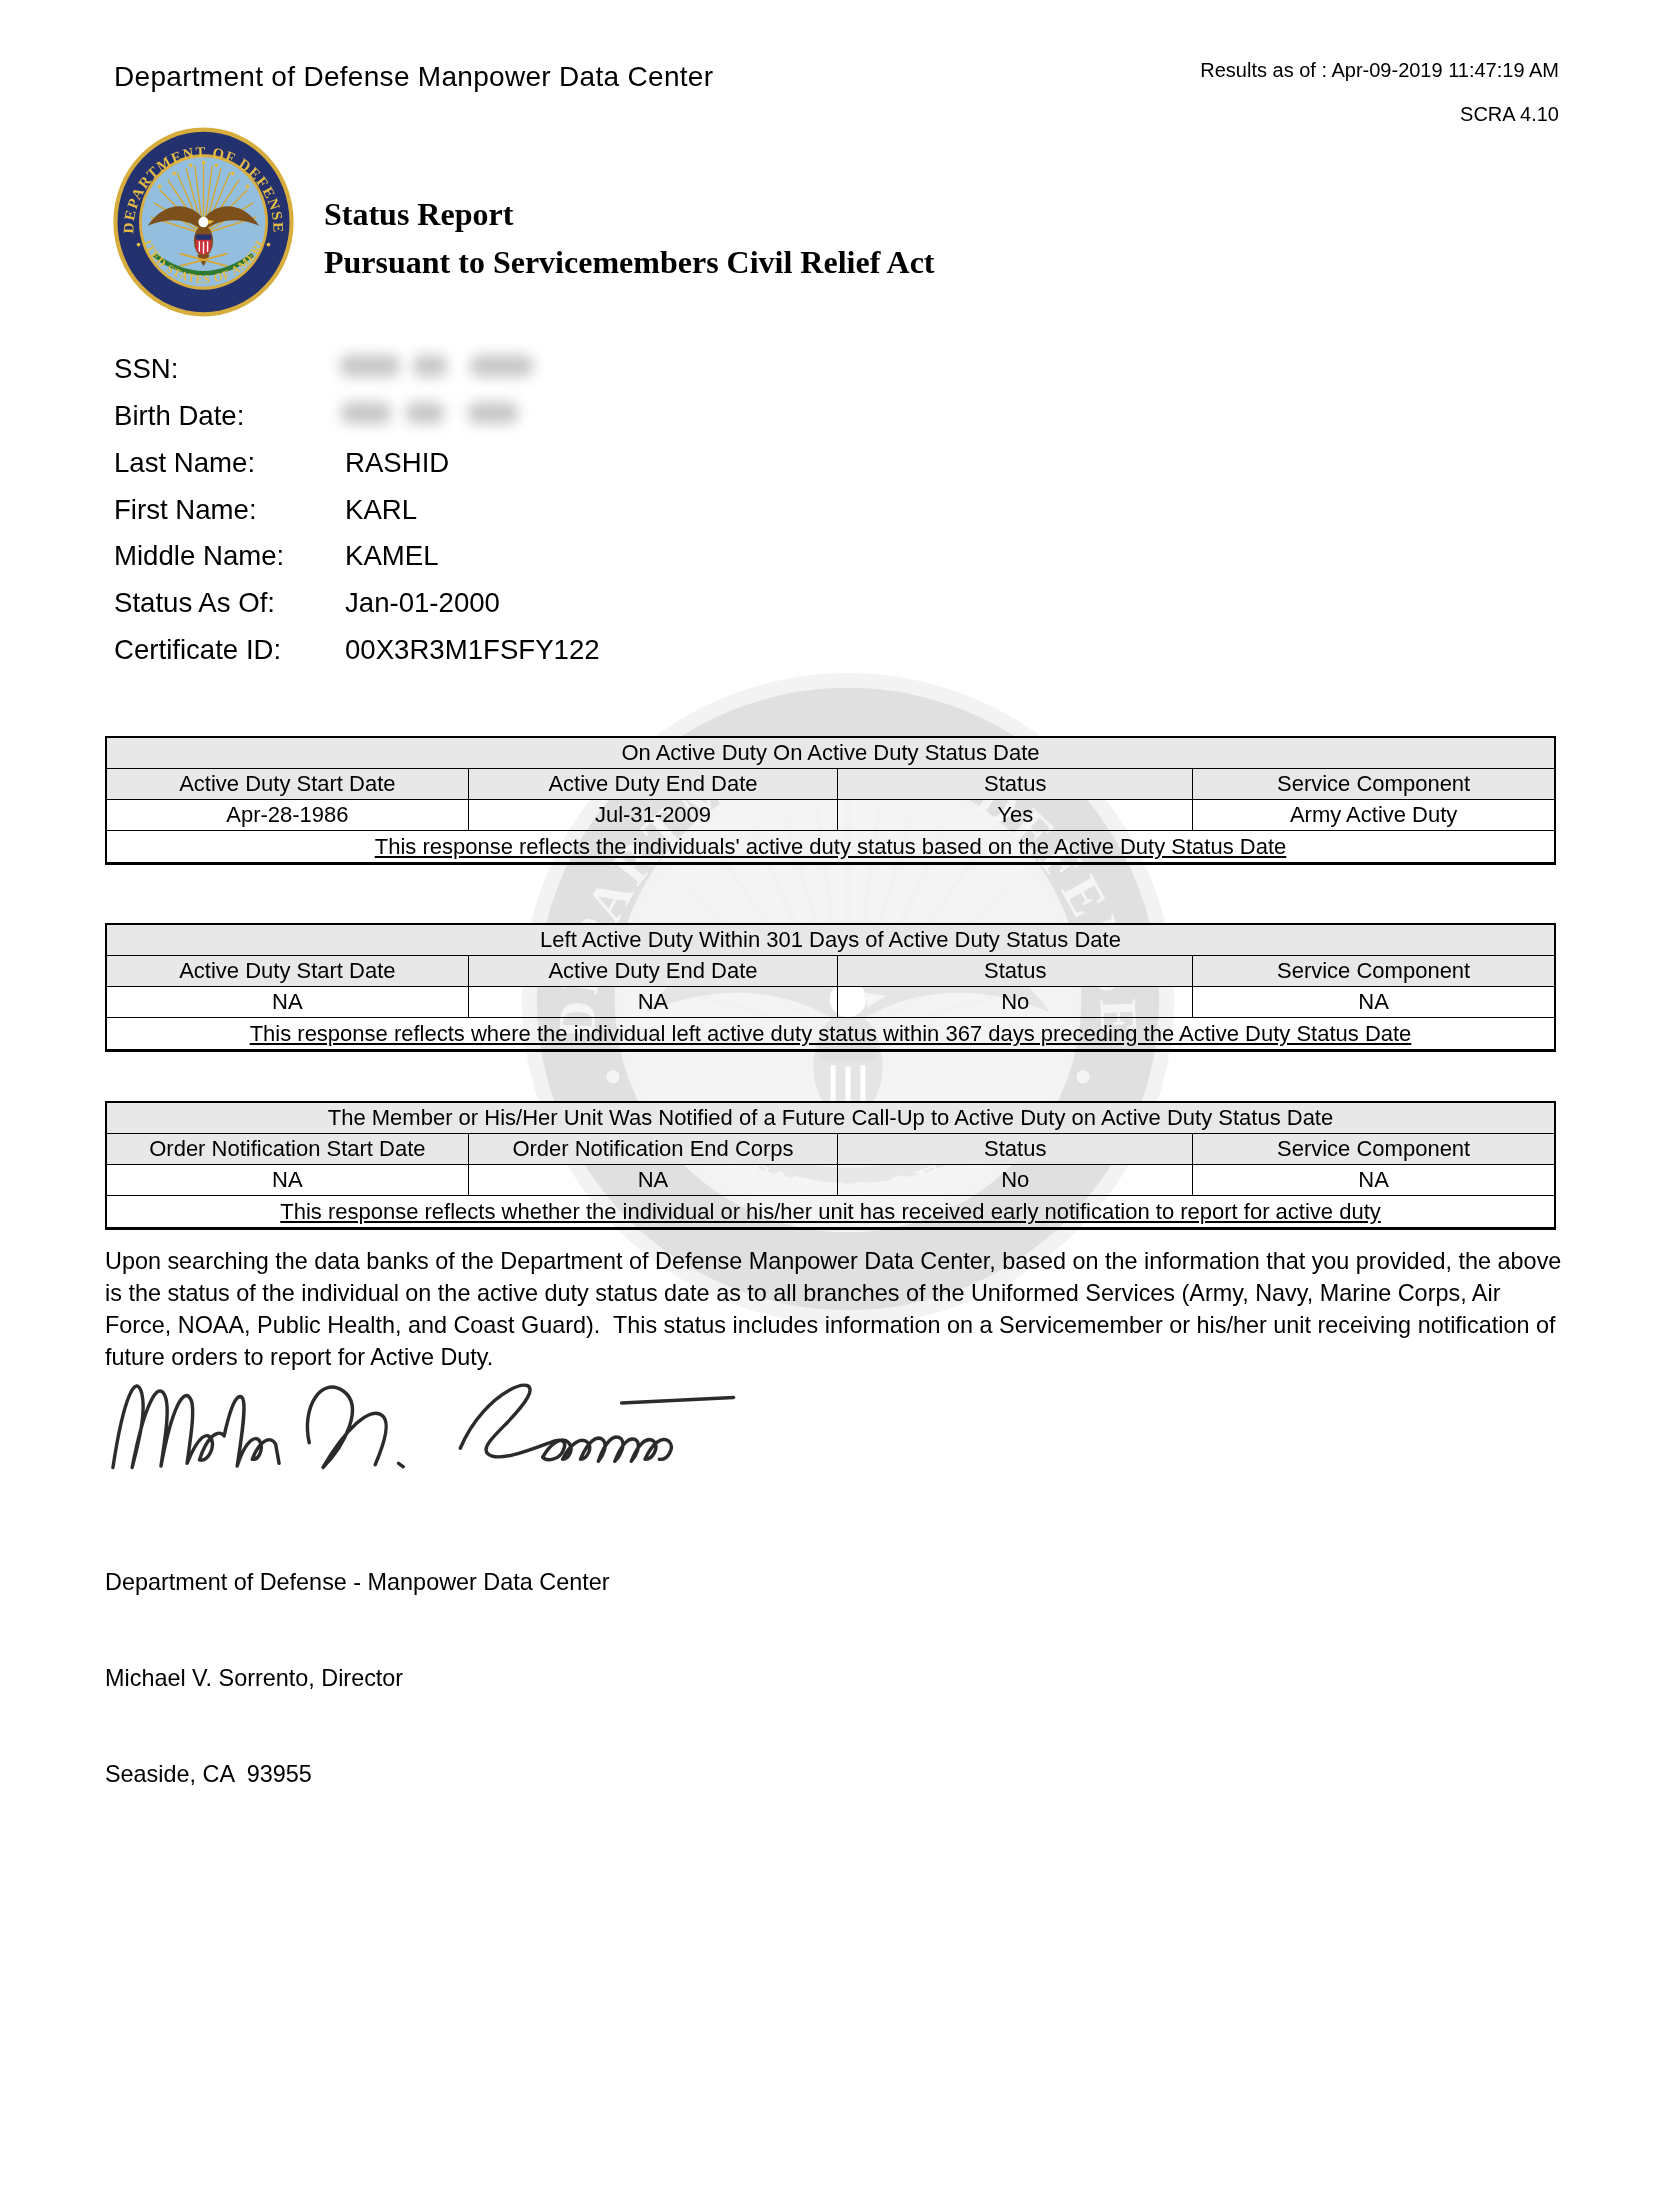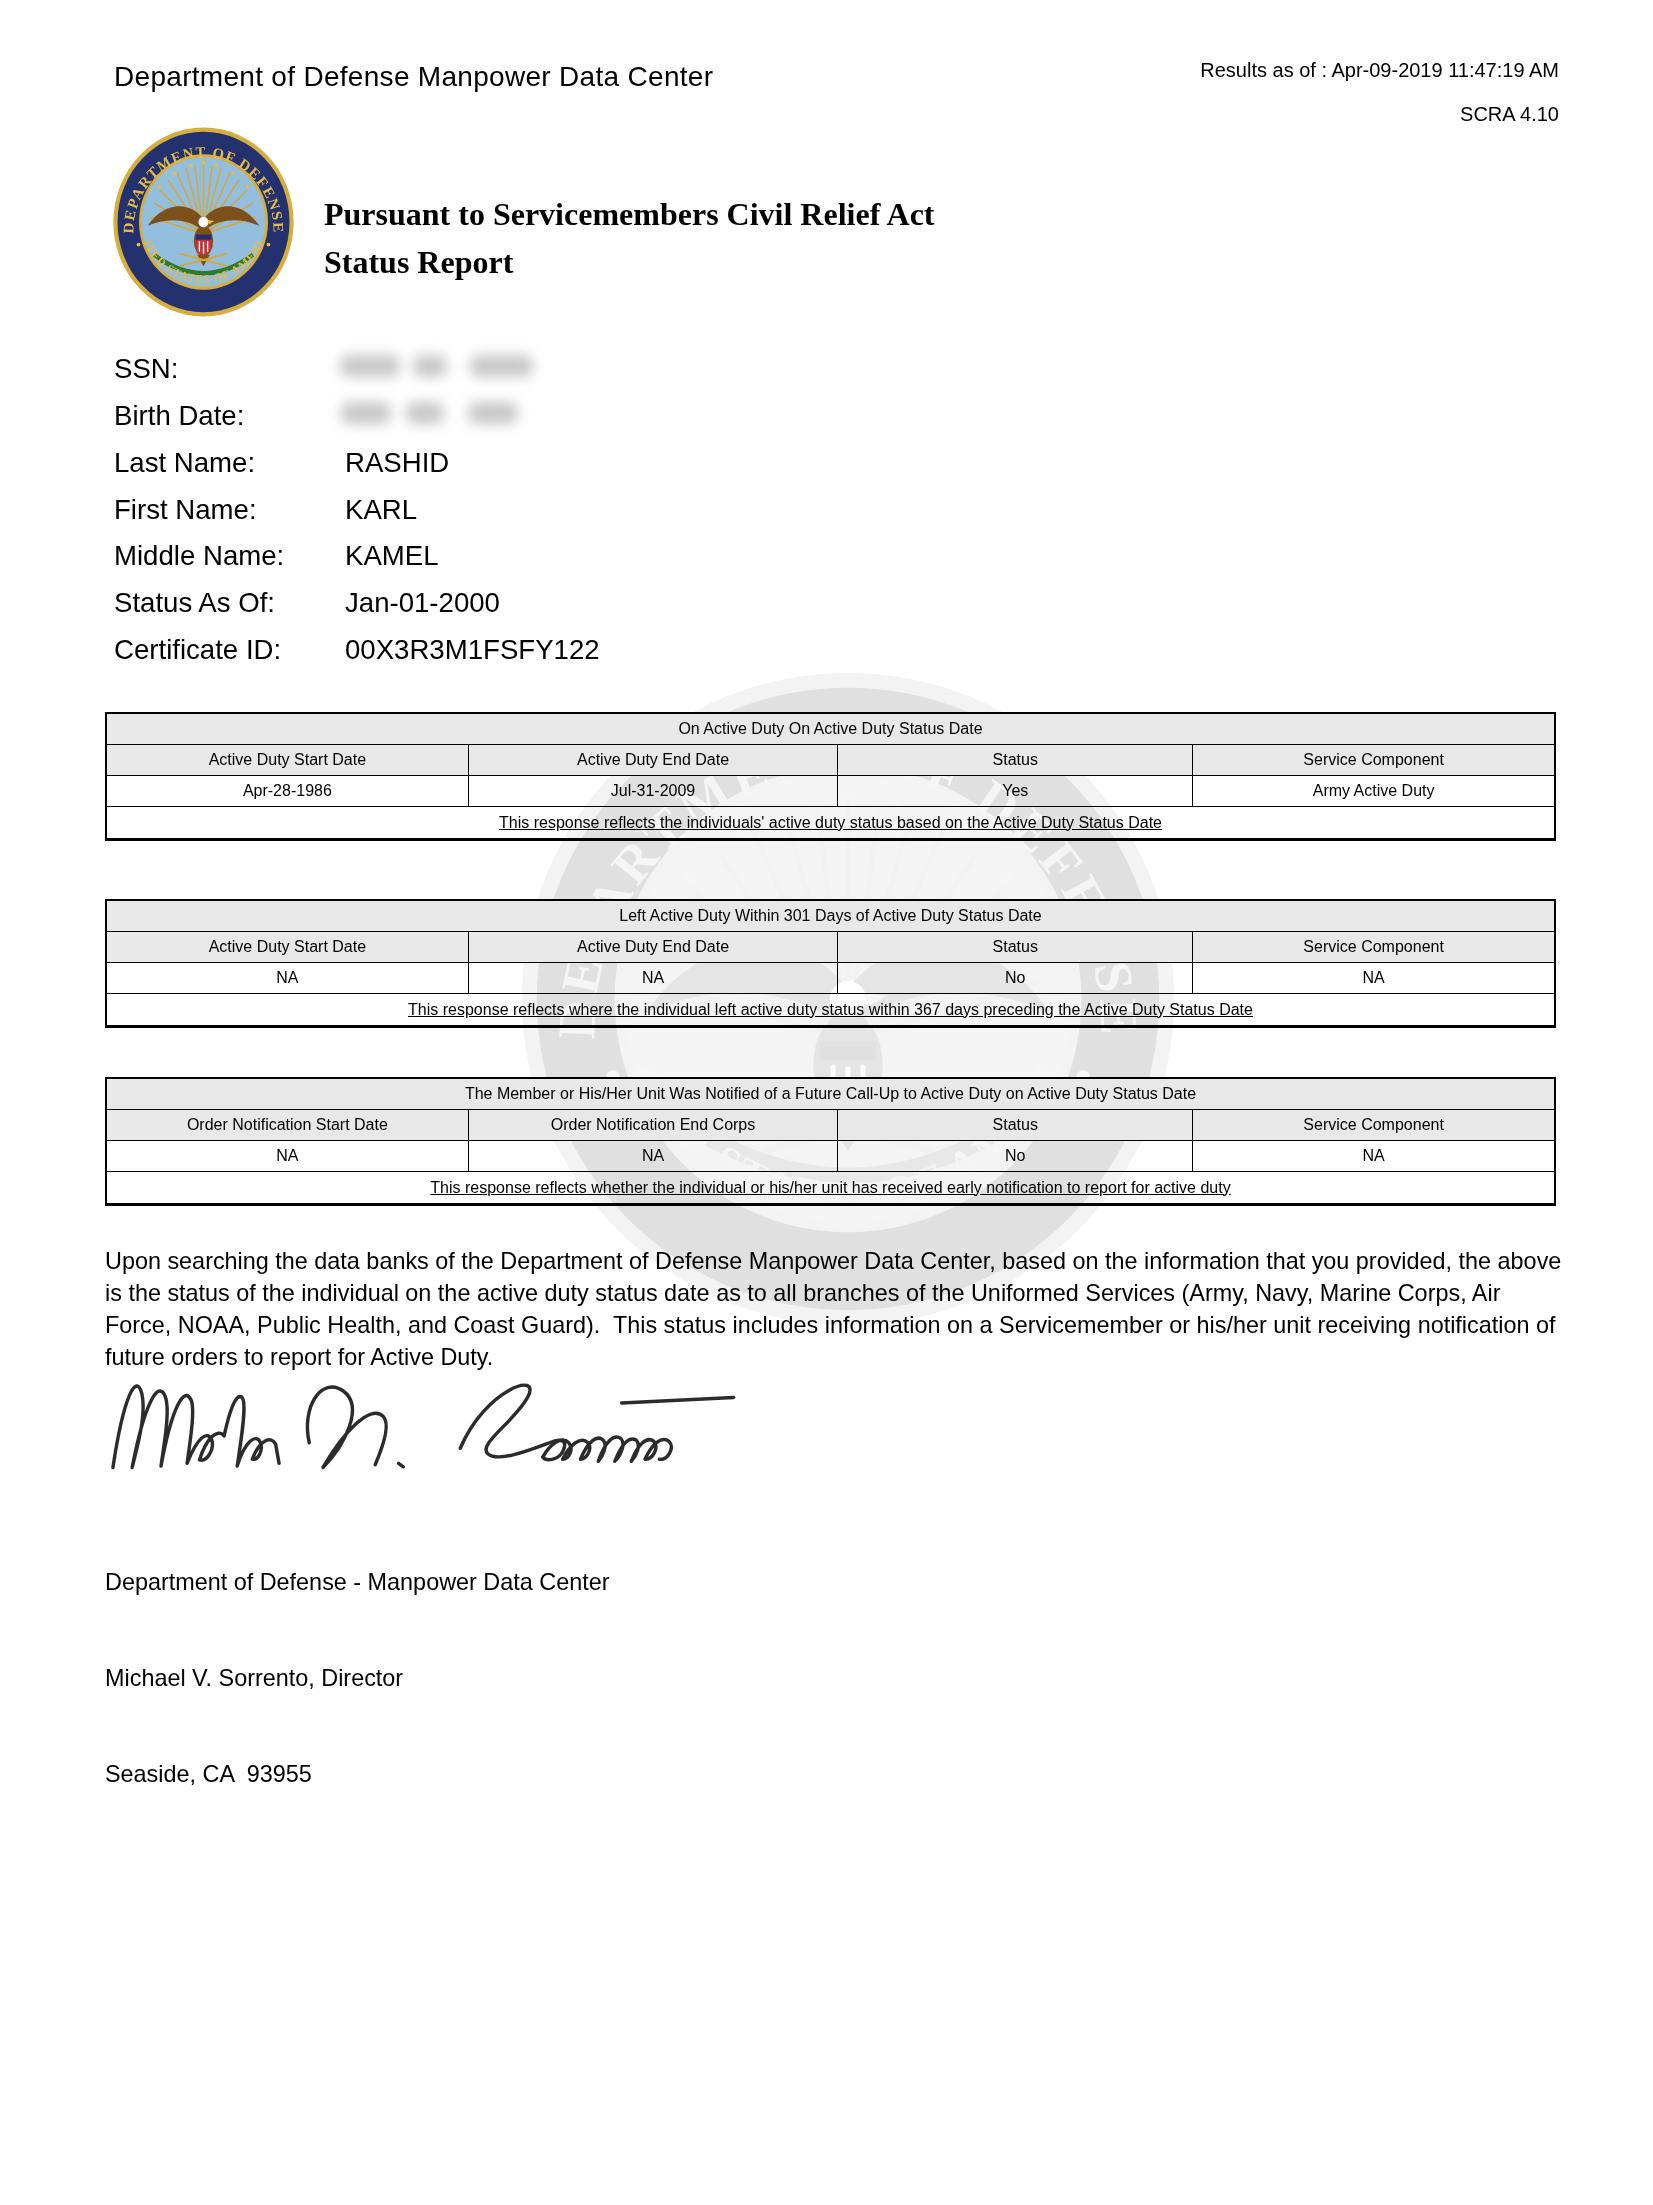--- a/index.html
+++ b/index.html
@@ -23,23 +23,24 @@
   }
   .fields{left:114px;top:353px;width:965px;}
   .field-row{position:absolute;left:0;height:47px;font-size:27.6px;white-space:pre;}
   .field-label{position:absolute;left:0;top:0;}
   .field-value{position:absolute;left:231px;top:0;}
   .redact-blob{position:absolute;height:22px;background:#9a9a9a;border-radius:8.3px;filter:blur(6.2px);opacity:0.55;}
   .watermark{left:517px;top:668px;width:662px;height:662px;filter:grayscale(1) opacity(0.15);}
   table.rtable{
     position:absolute;left:105px;width:1451px;
     border-collapse:collapse;table-layout:fixed;
-    font-size:16px;text-align:center;
+    font-size:22px;text-align:center;
     border:2.1px solid #000;border-bottom:3.4px solid #000;
     background:transparent;
+    margin-top:24px;
   }
   table.rtable td{border:1.4px solid #000;padding:0 4.1px;overflow:hidden;}
   .cell-gray{background:#e8e8e8;}
   .tr-title td{height:30px;border-bottom:2.1px solid #000;}
   .tr-head td{height:30px;border-bottom:2.1px solid #000;}
   .tr-data td{height:30px;}
   .tr-note td{height:31px;border-top:2.1px solid #000;text-decoration:underline;}
   .body-par{
     left:105px;top:1245px;width:1462px;
     font-size:23.4px;line-height:32px;white-space:pre-wrap;
@@ -120,22 +121,22 @@
 
   <div class="abs doc-title">Department of Defense Manpower Data Center</div>
   <div class="abs results-line">Results as of : Apr-09-2019 11:47:19 AM</div>
   <div class="abs version-line">SCRA 4.10</div>
 
   <svg class="abs logo" viewBox="0 0 400 400" preserveAspectRatio="none">
     <use href="#dod-seal"></use>
   </svg>
 
   <div class="abs report-title">
+    <div>Status Report</div>
     <div>Pursuant to Servicemembers Civil Relief Act</div>
-    <div>Status Report</div>
   </div>
 
   <div class="abs fields">
     <div class="field-row" style="top:0px">
       <span class="field-label">SSN:</span>
       <span class="field-value">
         <span class="redact-blob" style="left:-4.8px;top:2.1px;width:60px"></span>
         <span class="redact-blob" style="left:68px;top:2.1px;width:34px"></span>
         <span class="redact-blob" style="left:125px;top:2.1px;width:63px"></span>
       </span>

